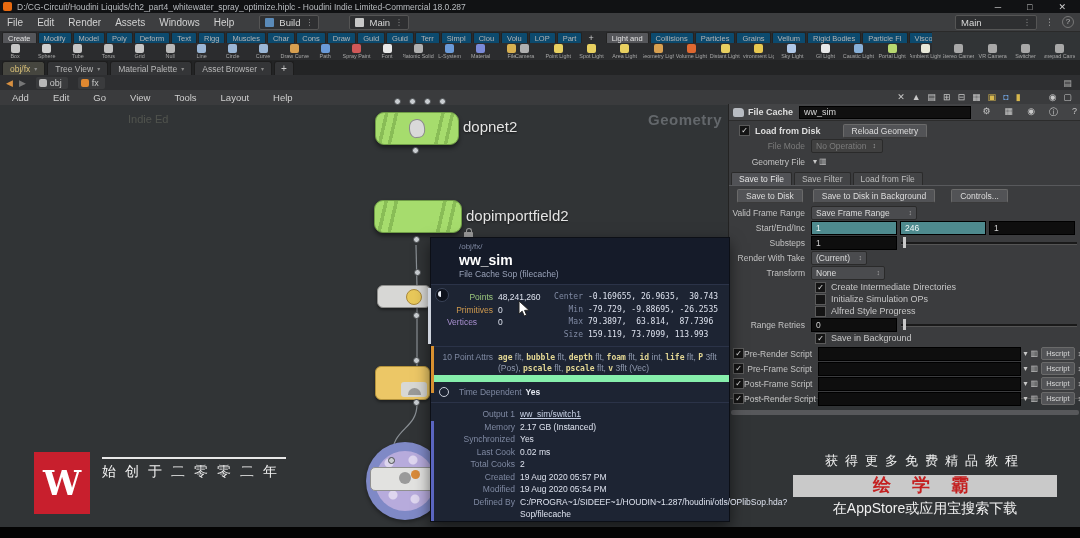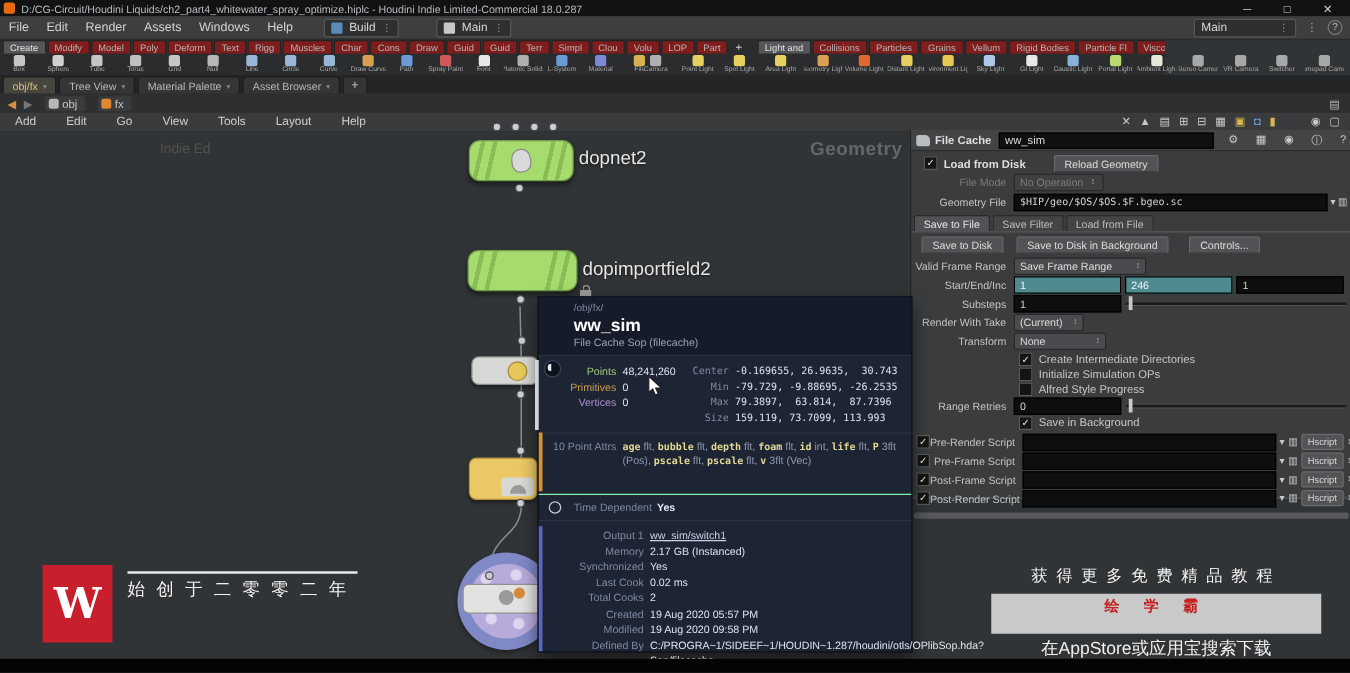--- a/index.html
+++ b/index.html
@@ -14,21 +14,21 @@
   .wbtns{margin-left:auto;display:flex;gap:26px;padding-right:14px;color:#cfcfcf;font-size:9px;}
   
   .menubar{left:0;top:13px;width:1080px;height:18px;background:#3d3e40;border-bottom:1px solid #2a2a2a;display:flex;align-items:center;font-size:10px;color:#d2d2d2;}
   .menubar .mitem{padding:2px 7px;cursor:default;}
   .combo{display:flex;align-items:center;gap:5px;background:#2e2f31;border:1px solid #555;border-radius:2px;height:13px;padding:0 5px;font-size:9.5px;color:#d8d8d8;}
   .combo .cicon{width:9px;height:9px;background:#5a8ab8;border-radius:1px;}
   .combo .dots{color:#999;font-size:8px;}
   
   .shelf{left:0;top:31px;width:932px;height:29px;background:#2b2c2e;border-bottom:1px solid #1e1e1e;}
   .shelfrow1{display:flex;height:12px;align-items:flex-end;overflow:hidden;}
-  .stab{flex:none;font-size:7.5px;color:#b4b4b4;background:#7f1d1d;border:1px solid #232323;border-bottom:none;padding:1px 5px 0 5px;margin-right:1px;border-radius:2px 2px 0 0;white-space:nowrap;}
+  .stab{flex:none;font-size:7.5px;color:#b4b4b4;background:#0c4a6e;border:1px solid #232323;border-bottom:none;padding:1px 5px 0 5px;margin-right:1px;border-radius:2px 2px 0 0;white-space:nowrap;}
   .stab.active{background:#55565a;color:#e2e2e2;}
   .stab.plus{background:transparent;border:none;color:#cfcfcf;font-size:9px;}
   .shelfrow2{display:flex;height:17px;}
   .toolgrp{display:flex;flex:none;justify-content:space-around;}
   .tool{width:31px;flex:none;display:flex;flex-direction:column;align-items:center;overflow:hidden;}
   .tool .sw{width:9px;height:9px;border-radius:2px;margin-top:1px;flex:none;}
   .tool .lbl{font-size:6px;color:#a8a8a8;white-space:nowrap;transform:scale(.9);}
   
   .panetabs{left:0;top:60px;width:1080px;height:15px;background:#232425;display:flex;align-items:flex-end;gap:2px;padding-left:2px;}
   .ptab{display:flex;align-items:center;gap:4px;height:13px;background:#343537;color:#b8b8b8;font-size:8.5px;padding:0 7px;border-radius:3px 3px 0 0;border:1px solid #1d1d1d;border-bottom:none;white-space:nowrap;}
@@ -71,22 +71,22 @@
   .pophead{background:#151b29;padding:4px 0 5px 28px;border-bottom:1px solid #2b3348;}
   .pop-path{color:#7f89a2;font-size:8px;}
   .pop-title{color:#ffffff;font-size:14px;font-weight:bold;margin:1px 0;}
   .pop-sub{color:#99a2b8;font-size:8.5px;}
   .statgrid{display:flex;padding:6px 6px 5px 0;border-bottom:1px solid #2b3348;}
   .statcol1{width:118px;}
   .irow{display:flex;line-height:12.5px;}
   .irow .k{width:62px;text-align:right;color:#7f89a2;flex:none;padding-right:5px;white-space:nowrap;}
   .statcol2 .irow .k{width:34px;}
   .irow .v{color:#dde2ee;white-space:pre;}
-  .k.green{color:#9cc87d;} .k.orange{color:#d09a4e;} .k.purple{color:#a98fd0;}
-  .attrsec{display:flex;padding:5px 4px 21px 0;border-bottom:1px solid #86efac;}
+  .k.green{color:#9cc87d;} .k.orange{color:#d09a4e;} .k.purple{color:#a98fd0;text-align:center;}
+  .attrsec{display:flex;padding:5px 4px 1px 0;border-bottom:7px solid #86efac;}
   .attrsec .k{width:62px;flex:none;text-align:right;color:#7f89a2;padding-right:5px;}
   .attrsec .v{color:#8f99ae;line-height:11px;}
   .attrsec .v b{color:#e3d794;font-weight:bold;font-family:"DejaVu Sans Mono",monospace;font-size:8px;}
   .tdrow{display:flex;align-items:center;padding:5px 0 5px 8px;border-bottom:1px solid #2b3348;}
   .tdring{width:8px;height:8px;border:1.5px solid #c8cdd8;border-radius:50%;margin-right:10px;}
   .tdrow .k{color:#7f89a2;margin-right:4px;}
   .tdrow .v{color:#e6eaf2;font-weight:bold;}
   .details{padding:5px 4px 0 0;}
   .details .irow .k{width:84px;}
   .details .irow .v{white-space:normal;max-width:200px;}
@@ -126,21 +126,21 @@
   .promoL{left:34px;top:452px;display:flex;align-items:flex-start;z-index:40;}
   .wlogo{width:56px;height:62px;background:#c81f2d;display:flex;align-items:center;justify-content:center;color:#ffffff;font-weight:bold;font-size:34px;font-family:"DejaVu Serif",serif;}
   .wtext{margin-left:12px;color:#f2f2f2;}
   .wrow1{display:flex;align-items:baseline;gap:14px;}
   .wcompany{font-size:23px;letter-spacing:4px;font-weight:bold;}
   .wslogan{font-size:13px;letter-spacing:2px;}
   .wline{height:2px;background:#e8e8e8;margin:5px 0 4px 0;}
   .wrow2{font-size:14px;letter-spacing:9px;white-space:nowrap;}
   .promoR{left:793px;top:452px;width:264px;text-align:center;z-index:40;color:#f0f0f0;}
   .prow1{font-size:13px;letter-spacing:7px;white-space:nowrap;}
-  .pbar{margin-top:5px;background:#c9c9c9;height:32px;line-height:20px;font-size:12px;font-weight:bold;color:#c42020;letter-spacing:8px;}
+  .pbar{margin-top:5px;background:#c9c9c9;height:22px;line-height:20px;font-size:18px;font-weight:bold;color:#c42020;letter-spacing:8px;}
   .prow3{margin-top:3px;font-size:14px;white-space:nowrap;}
   .blackbar{left:0;top:527px;width:1080px;height:11px;background:#040404;z-index:50;}
   .cursor{z-index:60;}
 </style>
 </head>
 <body>
 
 <div id="root">
 
   <div class="abs titlebar">
@@ -537,21 +537,21 @@
         <div class="irow">
           <span class="k">Total Cooks</span>
           <span class="v">2</span>
         </div>
         <div class="irow">
           <span class="k">Created</span>
           <span class="v">19 Aug 2020 05:57 PM</span>
         </div>
         <div class="irow">
           <span class="k">Modified</span>
-          <span class="v">19 Aug 2020 09:58 PM</span>
+          <span class="v">19 Aug 2020 05:54 PM</span>
         </div>
         <div class="irow">
           <span class="k">Defined By</span>
           <span class="v">C:/PROGRA~1/SIDEEF~1/HOUDIN~1.287/houdini/otls/OPlibSop.hda? Sop/filecache</span>
         </div>
       </div>
   </div>
 
   <div class="abs params">
     <div class="phead">
@@ -576,21 +576,20 @@
     <div class="prow">
       <span class="plbl dis">File Mode</span>
       <span class="drop dis" style="width:62px">
         <span>No Operation</span>
           <span class="ud">↕</span>
       </span>
     </div>
 
     <div class="prow" style="margin-top:3px">
       <span class="plbl">Geometry File</span>
-      <span class="field mono" style="flex:1;font-size:8px">$HIP/geo/$OS/$OS.$F.bgeo.sc</span>
       <span class="mini" style="margin:0 2px">▾</span>
       <span class="mini" style="margin-right:3px">▥</span>
     </div>
 
     <div class="ptabs" id="ptabs">
         <span class="ptb active">Save to File</span>
         <span class="ptb">Save Filter</span>
         <span class="ptb">Load from File</span>
       </div>
 

